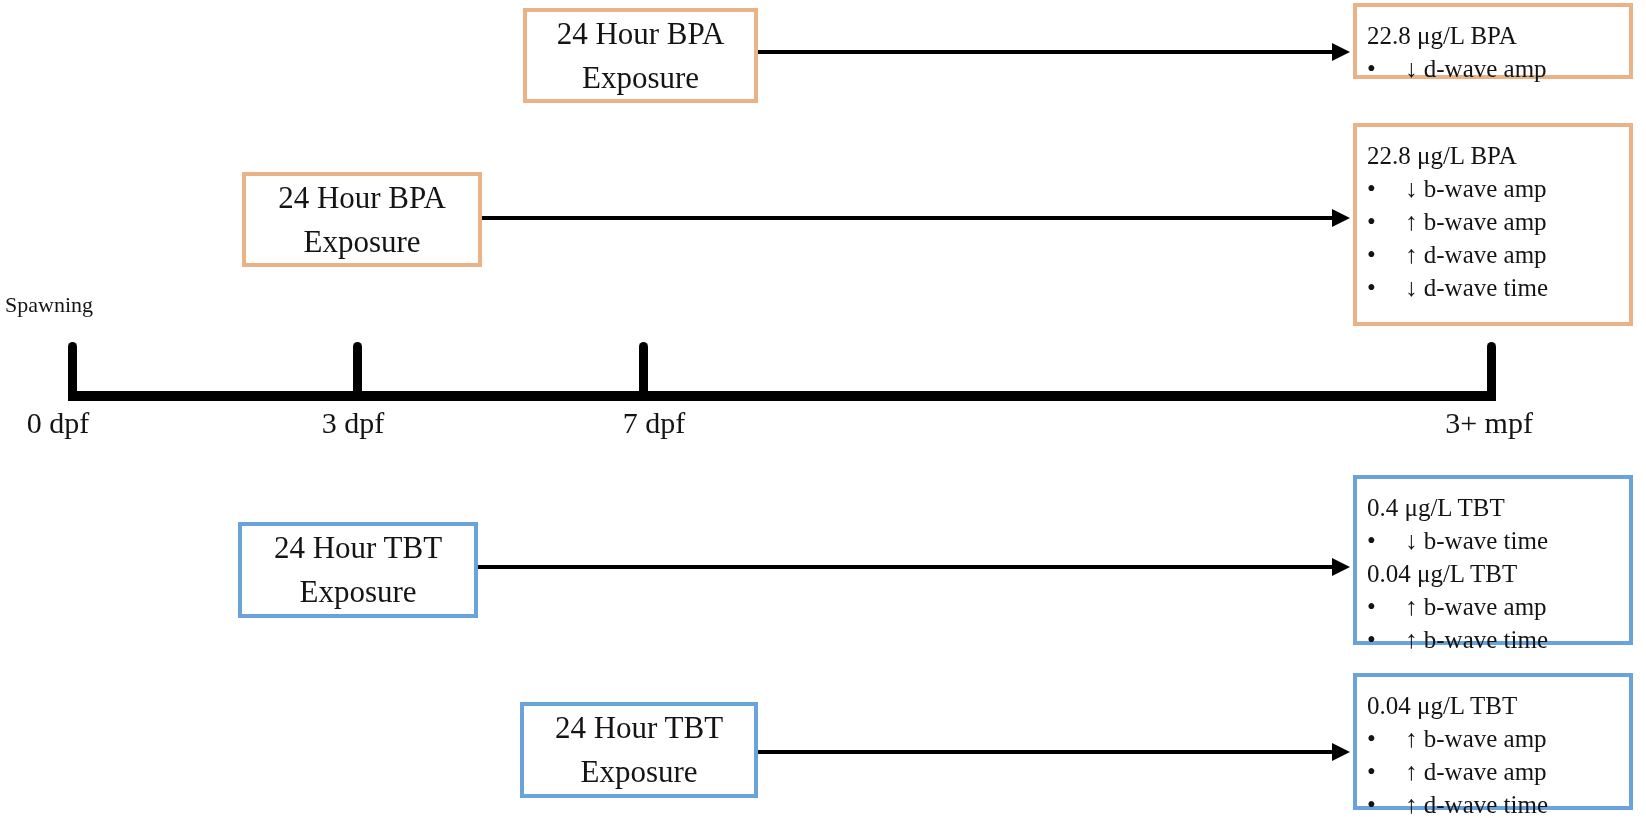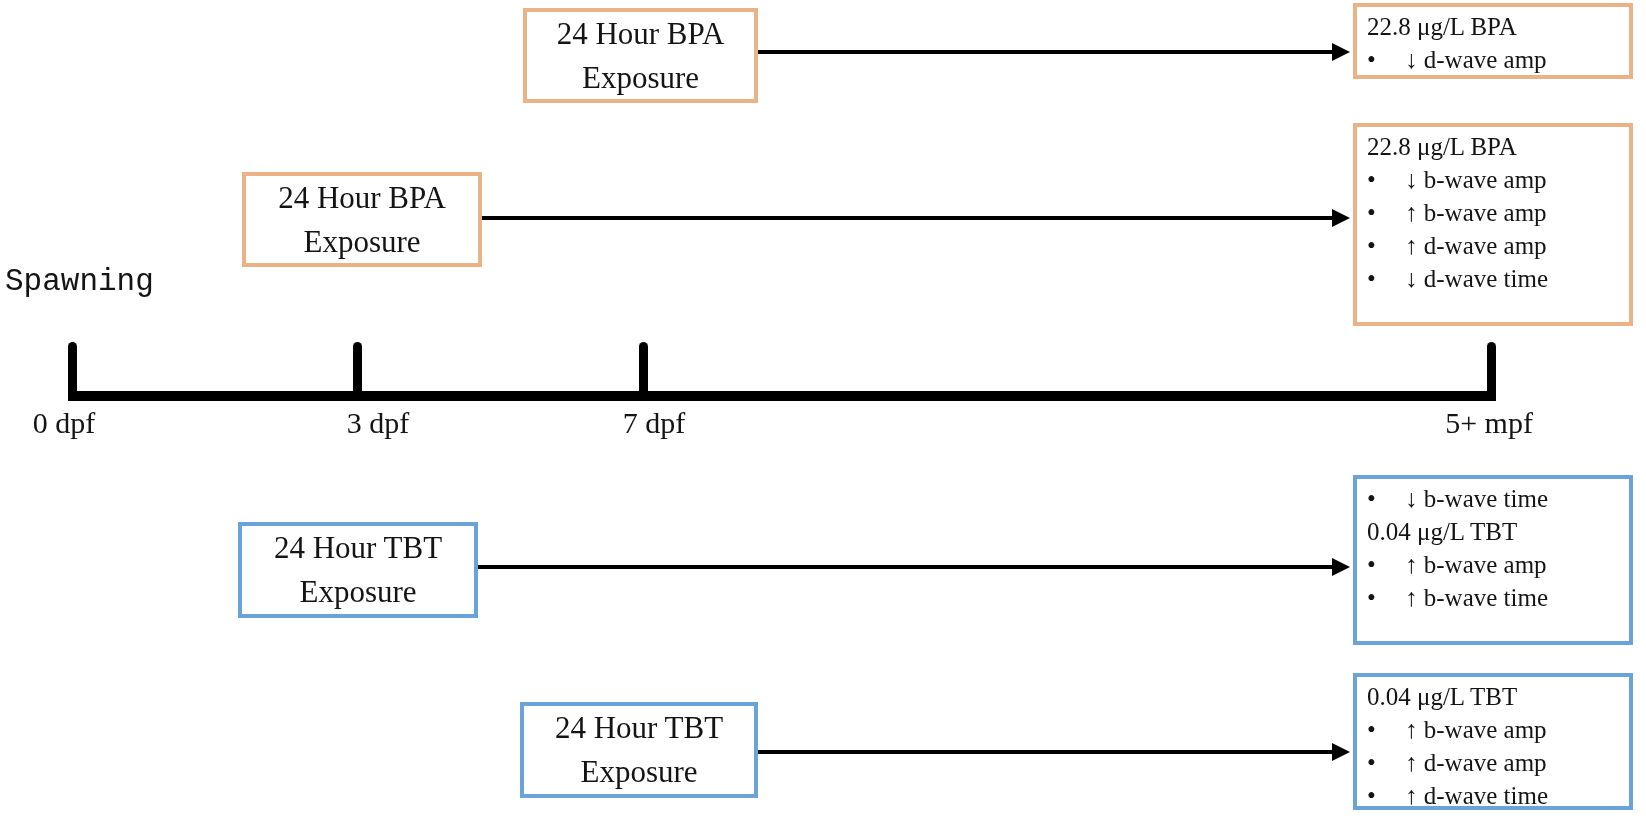--- a/index.html
+++ b/index.html
@@ -25,21 +25,21 @@
   #exp-a{left:523px;top:8px;width:235px;height:95px;}
   #exp-b{left:242px;top:172px;width:240px;height:95px;}
   #exp-c{left:238px;top:522px;width:240px;height:96px;}
   #exp-d{left:520px;top:702px;width:238px;height:96px;}
   
   .result-box{
     position:absolute;
     background:#ffffff;
     box-sizing:border-box;
     font-size:25px;line-height:33px;
-    padding:3px 10px;
+    padding:12px 10px;
   }
   .result-box.bpa{border:4px solid var(--bpa,#E9B387);}
   .result-box.tbt{border:4px solid var(--tbt,#69A3DA);}
   #res-1{left:1353px;top:3px;width:280px;height:76px;}
   #res-2{left:1353px;top:123px;width:280px;height:203px;}
   #res-3{left:1353px;top:475px;width:280px;height:170px;}
   #res-4{left:1353px;top:673px;width:280px;height:137px;}
   .result-line{display:flex;align-items:baseline;}
   .result-line .bullet{flex:none;width:38px;}
   .result-line .bullet:empty{display:none;}
@@ -70,27 +70,27 @@
   }
   #tick-1{left:68px;}
   #tick-2{left:353px;}
   #tick-3{left:639px;}
   #tick-4{left:1487px;}
   .tick-label{
     position:absolute;top:406px;
     transform:translateX(-50%);
     font-size:30px;white-space:nowrap;
   }
-  #tick-label-1{left:64px;}
-  #tick-label-2{left:353px;margin-left:25px;}
+  #tick-label-1{left:58px;}
+  #tick-label-2{left:353px;}
   #tick-label-3{left:654px;}
   #tick-label-4{left:1489px;}
   .spawning-label{
-    position:absolute;left:5px;top:264px;
-    font-size:31px;white-space:nowrap;font-family:Liberation Mono, monospace;
+    position:absolute;left:5px;top:292px;
+    font-size:22px;white-space:nowrap;
   }
 </style>
 </head>
 <body>
 
 <div class="figure">
 
   <div class="exposure-box bpa" id="exp-a">
     <span>24 Hour BPA</span>
     <span>Exposure</span>
@@ -144,20 +144,24 @@
       <span class="bullet">•</span>
       <span class="text">↑ d-wave amp</span>
     </div>
     <div class="result-line">
       <span class="bullet">•</span>
       <span class="text">↓ d-wave time</span>
     </div>
   </div>
 
   <div class="result-box tbt" id="res-3">
+    <div class="result-line">
+
+      <span class="text">0.4 μg/L TBT</span>
+    </div>
     <div class="result-line">
       <span class="bullet">•</span>
       <span class="text">↓ b-wave time</span>
     </div>
     <div class="result-line">
 
       <span class="text">0.04 μg/L TBT</span>
     </div>
     <div class="result-line">
       <span class="bullet">•</span>
@@ -190,15 +194,15 @@
 
   <div class="spawning-label">Spawning</div>
   <div class="axis-bar"></div>
   <div class="axis-tick" id="tick-1"></div>
   <div class="axis-tick" id="tick-2"></div>
   <div class="axis-tick" id="tick-3"></div>
   <div class="axis-tick" id="tick-4"></div>
   <div class="tick-label" id="tick-label-1">0 dpf</div>
   <div class="tick-label" id="tick-label-2">3 dpf</div>
   <div class="tick-label" id="tick-label-3">7 dpf</div>
-  <div class="tick-label" id="tick-label-4">5+ mpf</div>
+  <div class="tick-label" id="tick-label-4">3+ mpf</div>
 
 </div>
 
 </body></html>

